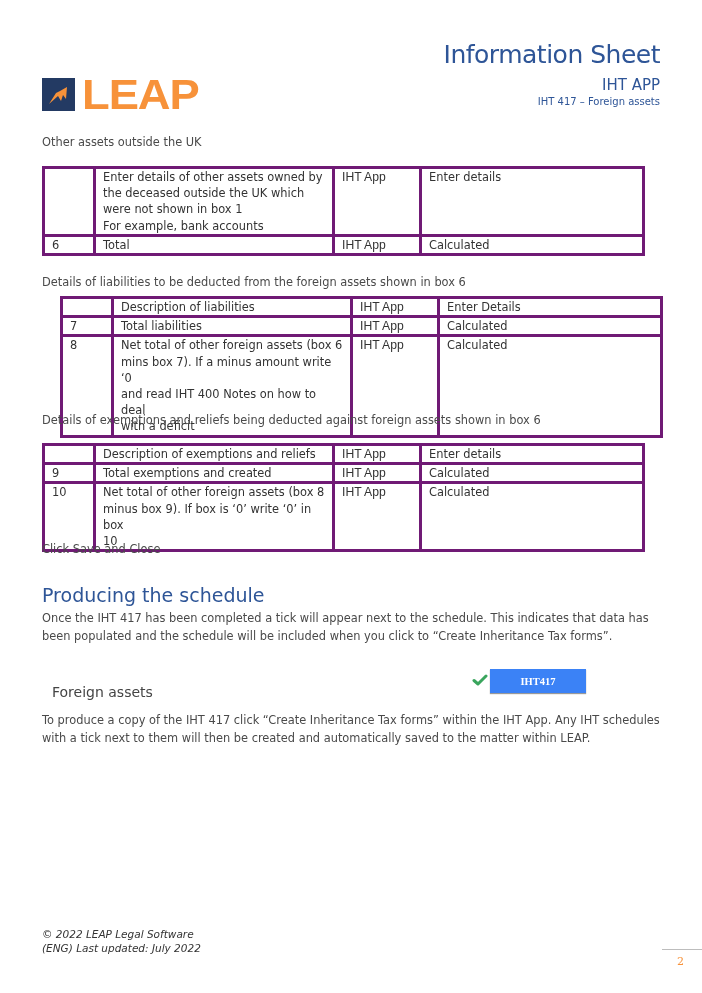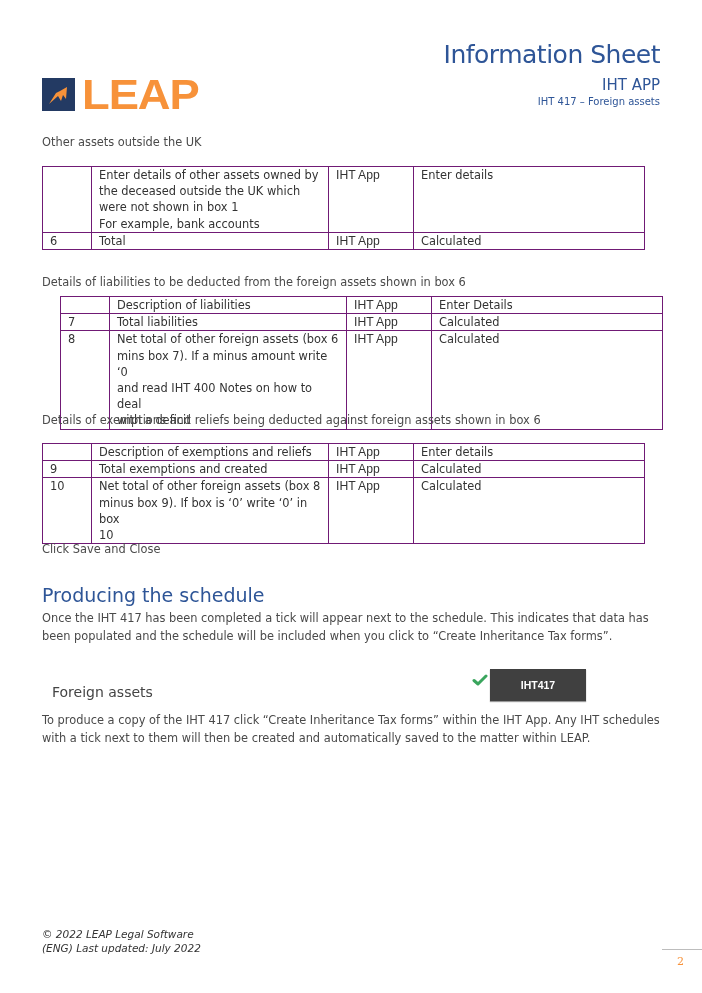--- a/index.html
+++ b/index.html
@@ -14,30 +14,30 @@
                font-size:42px; color:#f7923a; letter-spacing:-1px; line-height:35px; transform:scaleX(1.08); transform-origin:left center; }
   .hdr-title { right:42px; top:40px; font-size:25px; color:#2e5597; font-family:"DejaVu Sans", sans-serif; font-weight:normal; letter-spacing:-0.5px; }
   .hdr-sub1 { right:42px; top:76px; font-size:15px; color:#2e5597; }
   .hdr-sub2 { right:42px; top:96px; font-size:10px; color:#2e5597; }
 
   .para { left:42px; font-size:11.4px; color:#4a4a4a; line-height:18px; }
   .h2 { left:42px; top:584px; font-size:19px; color:#2e5597; }
 
   table.grid { position:absolute; left:42px; width:603px; border-collapse:collapse; table-layout:fixed;
                font-size:11.4px; color:#333; }
-  table.grid td { border:1px solid #701a75; padding:0 7px; vertical-align:top; line-height:16.2px; }
+  table.grid td { border:3px solid #701a75; padding:0 7px; vertical-align:top; line-height:16.2px; }
   table.grid td.num { width:34px; }
   table.grid td.desc { width:222px; }
   table.grid td.src { width:70px; font-family:"Liberation Sans", sans-serif; font-size:12.2px; }
   table.grid td.act { }
 
   .shot-label { left:52px; top:676px; font-size:14px; color:#444;margin-top:8px; }
   .tick { left:472px; top:672px; width:16px; height:16px; }
-  .iht-btn { left:490px; top:669px; width:96px; height:32px; background:#404040; color:#fff;
-             font-family:Liberation Sans, sans-serif; font-weight:bold; font-size:10.5px;
+  .iht-btn { left:490px; top:669px; width:96px; height:24px; background:#3b82f6; color:#fff;
+             font-family:Liberation Serif, serif; font-weight:bold; font-size:10.5px;
              display:flex; align-items:center; justify-content:center; border:none; box-shadow:0 1px 1px #999; }
 
   .footer { left:42px; top:927px; font-size:10.5px; color:#333; line-height:14px;font-style:italic; }
   .page-rule { left:662px; top:949px; width:40px; height:1px; background:#bdbdbd; }
   .page-num { left:677px; top:955px; font-family:"DejaVu Serif", serif; font-size:11px; color:#f7923a; }
 </style>
 </head>
 <body>
 
 <div class="abs logo">

